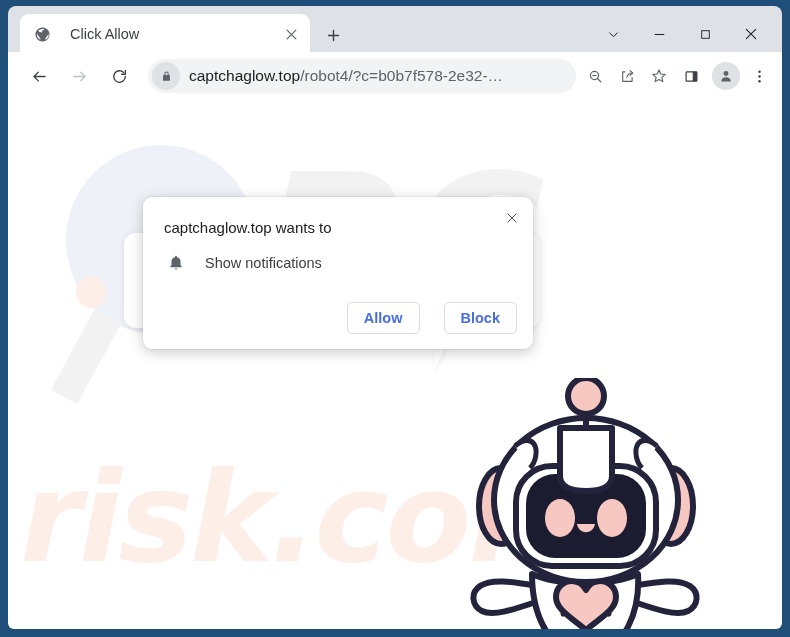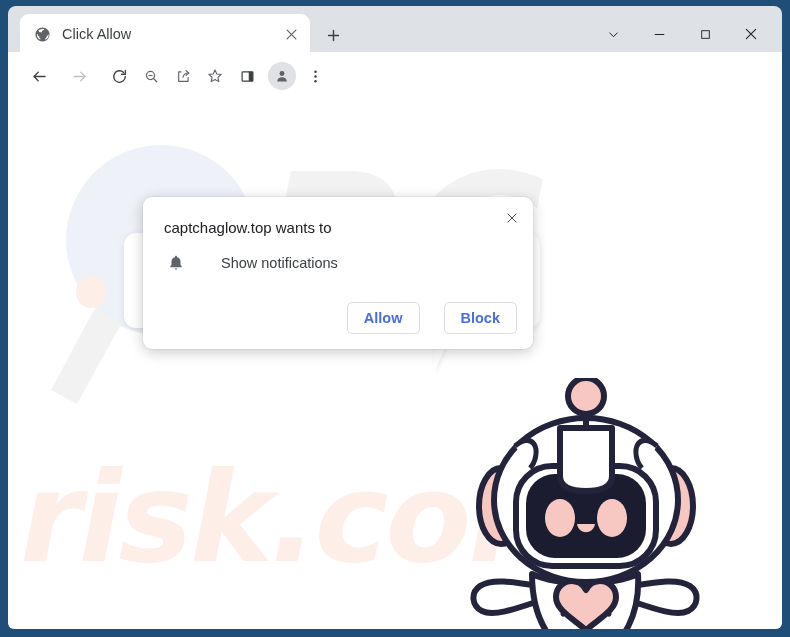--- a/index.html
+++ b/index.html
@@ -37,20 +37,21 @@
   #tab-active {
     position: absolute;
     left: 12px; top: 8px;
     width: 290px; height: 40px;
     background: #ffffff;
     border-radius: 9px 9px 0 0;
     display: flex;
     align-items: center;
     padding: 0 8px 0 14px;
     box-sizing: border-box;
+    gap: 8px;
   }
   #tab-favicon {
     width: 17px; height: 17px;
     flex: 0 0 auto;
     margin-right: 11px;
   }
   #tab-title {
     flex: 1 1 auto;
     font-size: 14.5px;
     color: #3c4043;
@@ -275,21 +276,21 @@
     left: 24px; top: 57px;
     display: flex;
     align-items: center;
   }
   #perm-bell {
     width: 18px; height: 18px;
     flex: 0 0 auto;
     color: #5f6368;
   }
   #perm-option-label {
-    margin-left: 36px;
+    margin-left: 20px;
     font-size: 14.5px;
     color: #3c4043;
     white-space: nowrap;
   }
   #perm-buttons {
     position: absolute;
     right: 16px; bottom: 15px;
     display: flex;
     gap: 24px;
   }
@@ -378,20 +379,28 @@
       </svg>
     </div>
 
     <div class="nav-btn" id="nav-reload">
       <svg class="svg-ic" viewBox="0 0 24 24" width="19" height="19" fill="none" stroke="#3c4043" stroke-width="1.7" stroke-linecap="round">
         <path d="M19.3 12a7.3 7.3 0 1 1-2.15-5.17"></path>
         <path d="M19.4 4.4 L19.4 9.1 L14.7 9.1"></path>
       </svg>
     </div>
 
+    <div id="omnibox">
+      <span id="site-lock">
+        <svg class="svg-ic" viewBox="0 0 24 24" width="13" height="13" fill="#5f6368">
+          <path d="M12 2.6a4.1 4.1 0 0 0-4.1 4.1V9.3H6.9c-.7 0-1.3.6-1.3 1.3v8.1c0 .7.6 1.3 1.3 1.3h10.2c.7 0 1.3-.6 1.3-1.3v-8.1c0-.7-.6-1.3-1.3-1.3h-1V6.7A4.1 4.1 0 0 0 12 2.6zm0 1.9a2.2 2.2 0 0 1 2.2 2.2V9.3H9.8V6.7A2.2 2.2 0 0 1 12 4.5z"></path>
+        </svg>
+      </span>
+      <span id="omnibox-url"><span>captchaglow.top</span><span class="dim">/robot4/?c=b0b7f578-2e32-…</span></span>
+    </div>
 
     <div class="tb-action">
       <svg class="svg-ic" viewBox="0 0 24 24" width="17" height="17" fill="none" stroke="#5f6368" stroke-width="1.7" stroke-linecap="round">
         <circle cx="10.6" cy="10.6" r="5.7"></circle>
         <path d="M14.8 14.8 L19.4 19.4"></path>
         <path d="M8.3 10.6 H12.9"></path>
       </svg>
     </div>
 
     <div class="tb-action">

